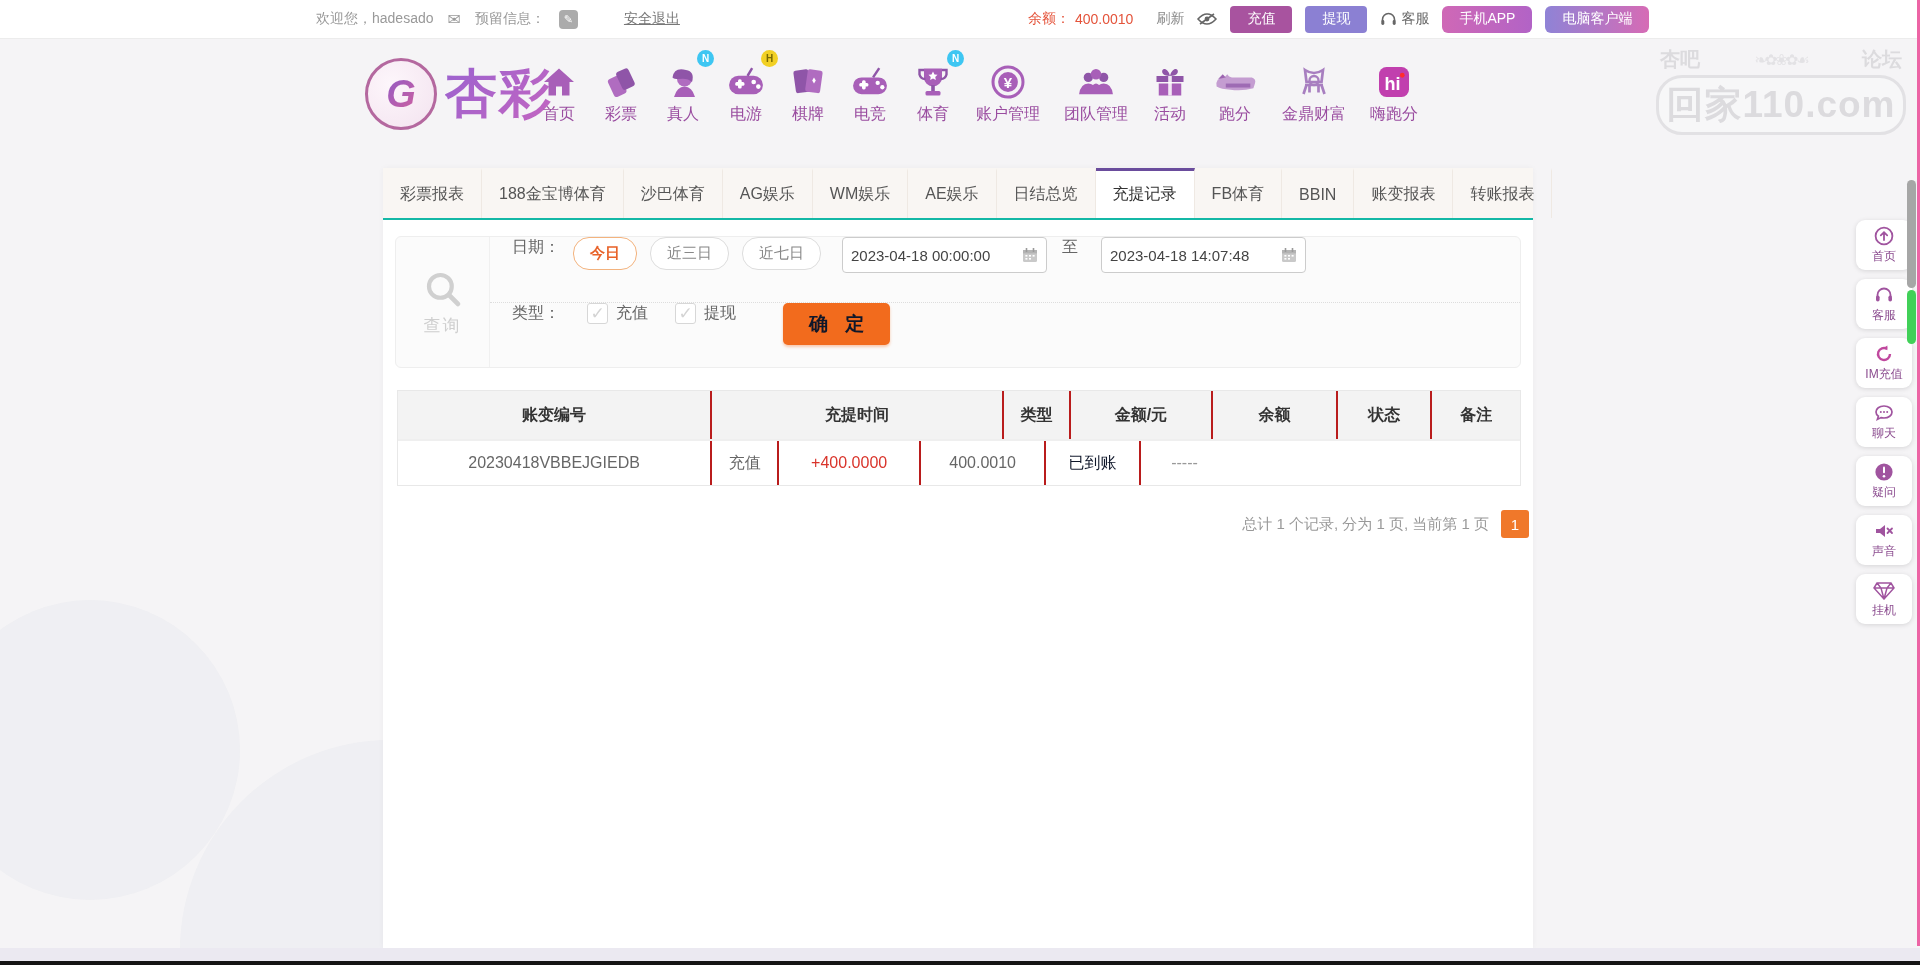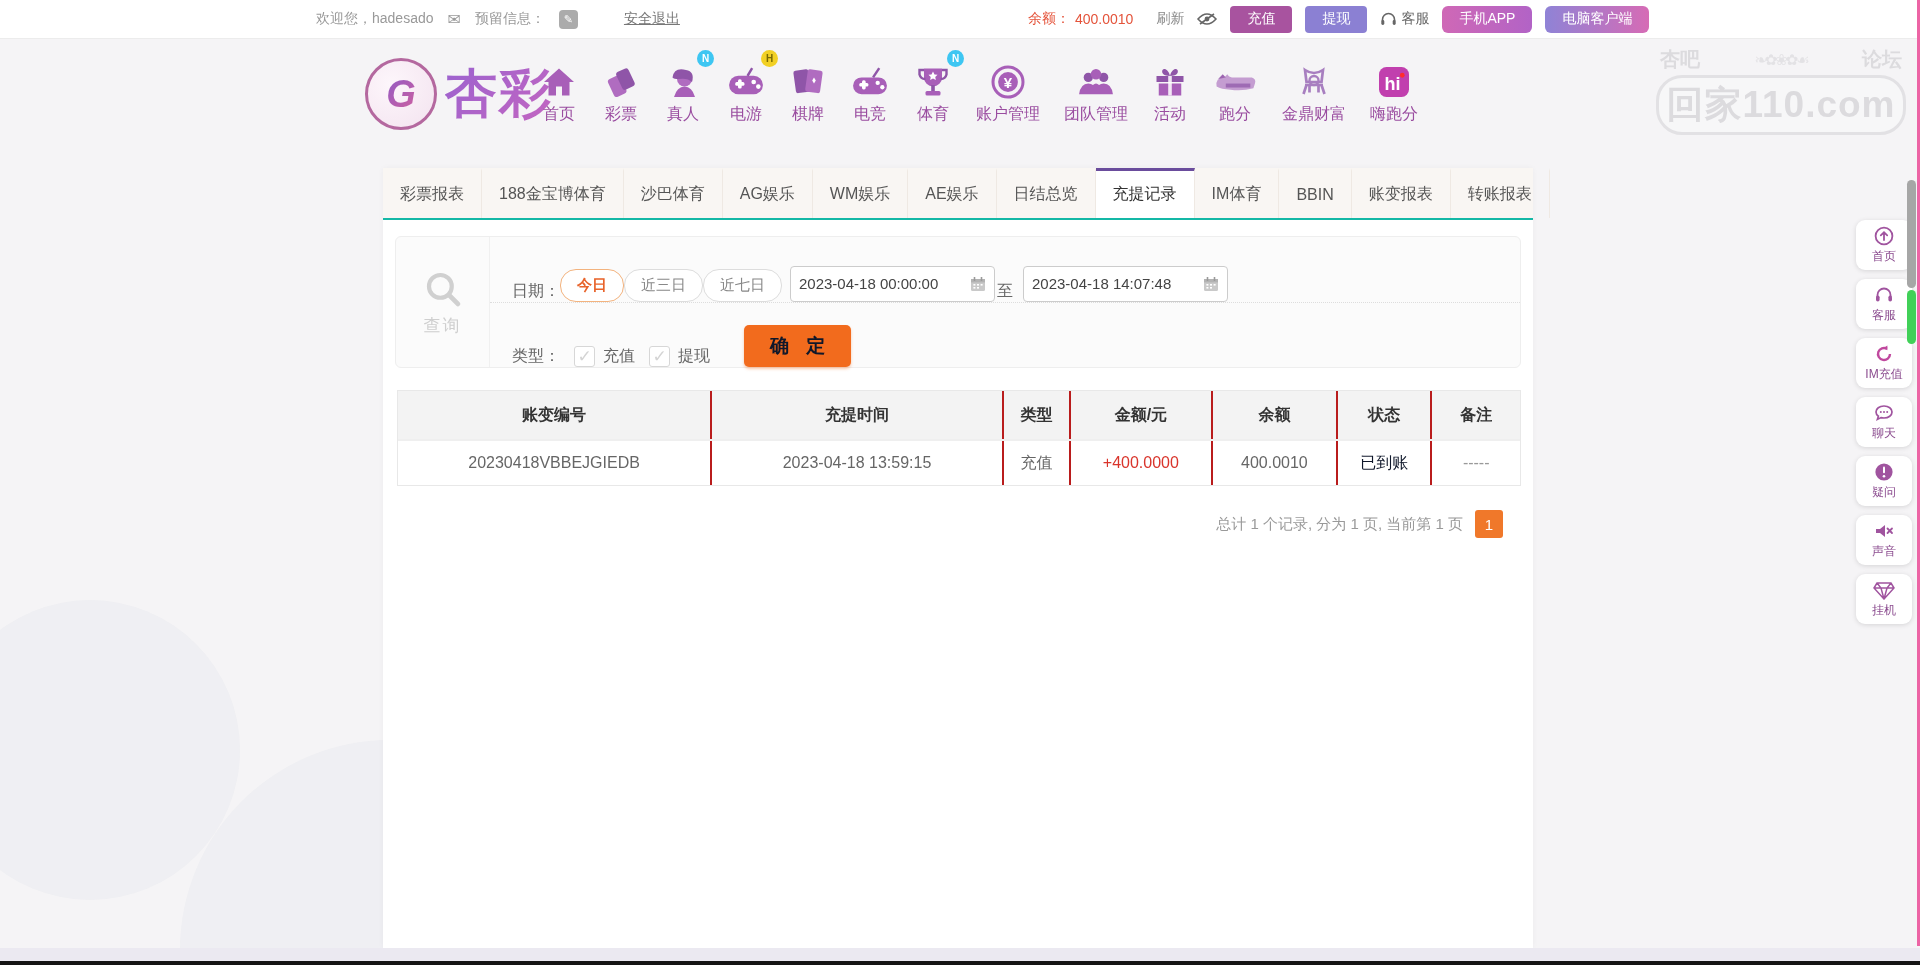--- a/index.html
+++ b/index.html
@@ -56,21 +56,21 @@
   .tabs { background:#f9f6f3; }
   .tabrow { display:flex; border-bottom:2px solid #14b8a6; }
   .tab { display:inline-flex; align-items:center; height:50px; padding:0 17px; font-size:16px; color:#555; border-right:1px solid #efe9e3; border-top:3px solid transparent; cursor:pointer; white-space:nowrap; }
   .tab.active { background:#fff; color:#333; border-top:3px solid #6a4c9c; }
 
   
   .filter { margin:16px 12px 0 12px; border:1px solid #eee; border-radius:6px; background:#fbfbfb; display:flex; height:132px; }
   .search-col { width:94px; border-right:1px solid #f0f0f0; display:flex; flex-direction:column; align-items:center; justify-content:center; gap:4px; color:#c9c9c9; }
   .search-col .q-label { font-size:17px; letter-spacing:2px; color:#cfcfcf; }
   .filter-rows { flex:1; display:flex; flex-direction:column; }
-  .f-row { display:flex; align-items:flex-end; padding-left:22px; flex:1; }
+  .f-row { display:flex; align-items:flex-start; padding-left:22px; gap:13px; flex:1; }
   .f-row1 { border-bottom:1px dotted #ddd; }
   .f-label { font-size:16px; color:#666; }
   .pill { border:1px solid #ddd; background:#fff; color:#888; font-size:15px; border-radius:16px; padding:6px 16px; cursor:pointer; }
   .pill.active { border-color:#f3b37e; color:#e8632a; font-weight:bold; }
   .date-box { display:flex; align-items:center; width:205px; height:36px; border:1px solid #ccc; border-radius:4px; background:#fff; padding:0 8px; margin-left:8px; }
   .date-box input { border:none; outline:none; flex:1; font-size:15px; color:#444; background:transparent; width:160px; font-family:"Liberation Sans",sans-serif; }
   .cal-icon svg { display:block; }
   .to-label { color:#666; font-size:16px; margin:0 2px; }
   .chk { display:flex; align-items:center; gap:8px; cursor:pointer; margin-left:14px; }
   .chk-box { width:21px; height:21px; border:1px solid #d7d7d7; border-radius:3px; background:#fff; color:#d4d4d4; font-size:17px; line-height:19px; text-align:center; font-weight:bold; }
@@ -84,21 +84,21 @@
   .trow-data { background:#fff; border-top:2px solid #efefef; color:#666; }
   .tcell { display:flex; align-items:center; justify-content:center; font-size:16px; border-right:2px solid #b91c1c; height:48px; }
   .trow-data .tcell { height:44px; }
   .tcell:last-child { border-right:none; }
   .c1{width:28%;} .c2{width:26%;} .c3{width:6%;} .c4{width:12.6%;} .c5{width:11.2%;} .c6{width:8.4%;} .c7{width:7.8%;}
   .val-pos { color:#d9342b; }
   .val-ok { color:#0f172a; }
   .val-dash { color:#999; }
 
   
-  .pagination { display:flex; align-items:center; justify-content:flex-end; margin:24px 30px 0 0; gap:12px; }
+  .pagination { display:flex; align-items:center; justify-content:flex-end; margin:24px 4px 0 0; gap:12px; }
   .pg-summary { font-size:15px; color:#999; }
   .pg-btn { width:28px; height:28px; background:#f0782a; color:#fff; border:none; border-radius:3px; font-size:15px; cursor:pointer; }
 
   
   .sidebar { position:absolute; right:8px; top:220px; width:56px; display:flex; flex-direction:column; gap:9px; }
   .side-card { background:#fff; border-radius:9px; box-shadow:0 1px 5px rgba(0,0,0,0.13); padding:6px 2px 5px 2px; display:flex; flex-direction:column; align-items:center; gap:2px; cursor:pointer; }
   .side-ico { height:20px; display:flex; align-items:center; justify-content:center; }
   .side-label { font-size:12px; color:#8a4a8e; white-space:nowrap; }
 
   
@@ -320,21 +320,21 @@
     <div class="tabs">
       <div class="tabrow">
         <span class="tab">彩票报表</span>
         <span class="tab">188金宝博体育</span>
         <span class="tab">沙巴体育</span>
         <span class="tab">AG娱乐</span>
         <span class="tab">WM娱乐</span>
         <span class="tab">AE娱乐</span>
         <span class="tab">日结总览</span>
         <span class="tab active">充提记录</span>
-        <span class="tab">IM体育</span>
+        <span class="tab">FB体育</span>
         <span class="tab">BBIN</span>
         <span class="tab">账变报表</span>
         <span class="tab">转账报表</span>
       </div>
     </div>
 
     <div class="filter">
       <div class="search-col">
         <svg width="42" height="42" viewBox="0 0 24 24">
             <circle cx="10.5" cy="10.5" r="6.5" fill="none" stroke="#d0d0d0" stroke-width="2.4"></circle>
@@ -406,21 +406,20 @@
         <span class="tcell c1">账变编号</span>
         <span class="tcell c2">充提时间</span>
         <span class="tcell c3">类型</span>
         <span class="tcell c4">金额/元</span>
         <span class="tcell c5">余额</span>
         <span class="tcell c6">状态</span>
         <span class="tcell c7">备注</span>
       </div>
       <div class="trow trow-data">
         <span class="tcell c1">20230418VBBEJGIEDB</span>
-        <span class="tcell c2">2023-04-18 13:59:15</span>
         <span class="tcell c3">充值</span>
         <span class="tcell c4 val-pos">+400.0000</span>
         <span class="tcell c5">400.0010</span>
         <span class="tcell c6 val-ok">已到账</span>
         <span class="tcell c7 val-dash">-----</span>
       </div>
     </div>
 
     <div class="pagination">
       <span class="pg-summary">总计 1 个记录, 分为 1 页, 当前第 1 页</span>

